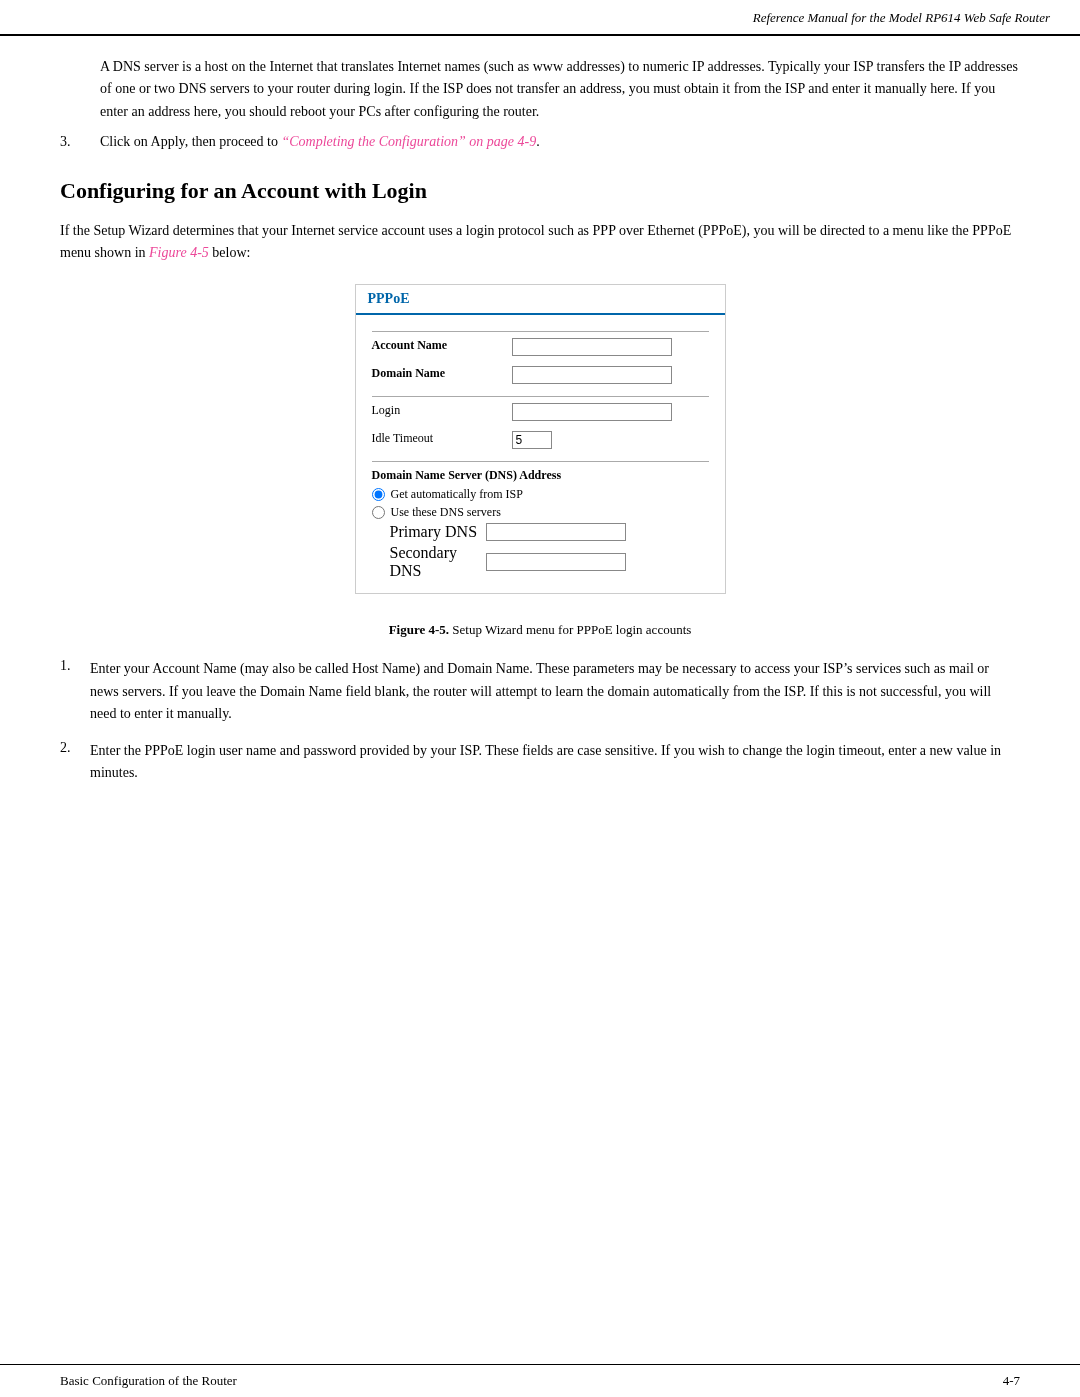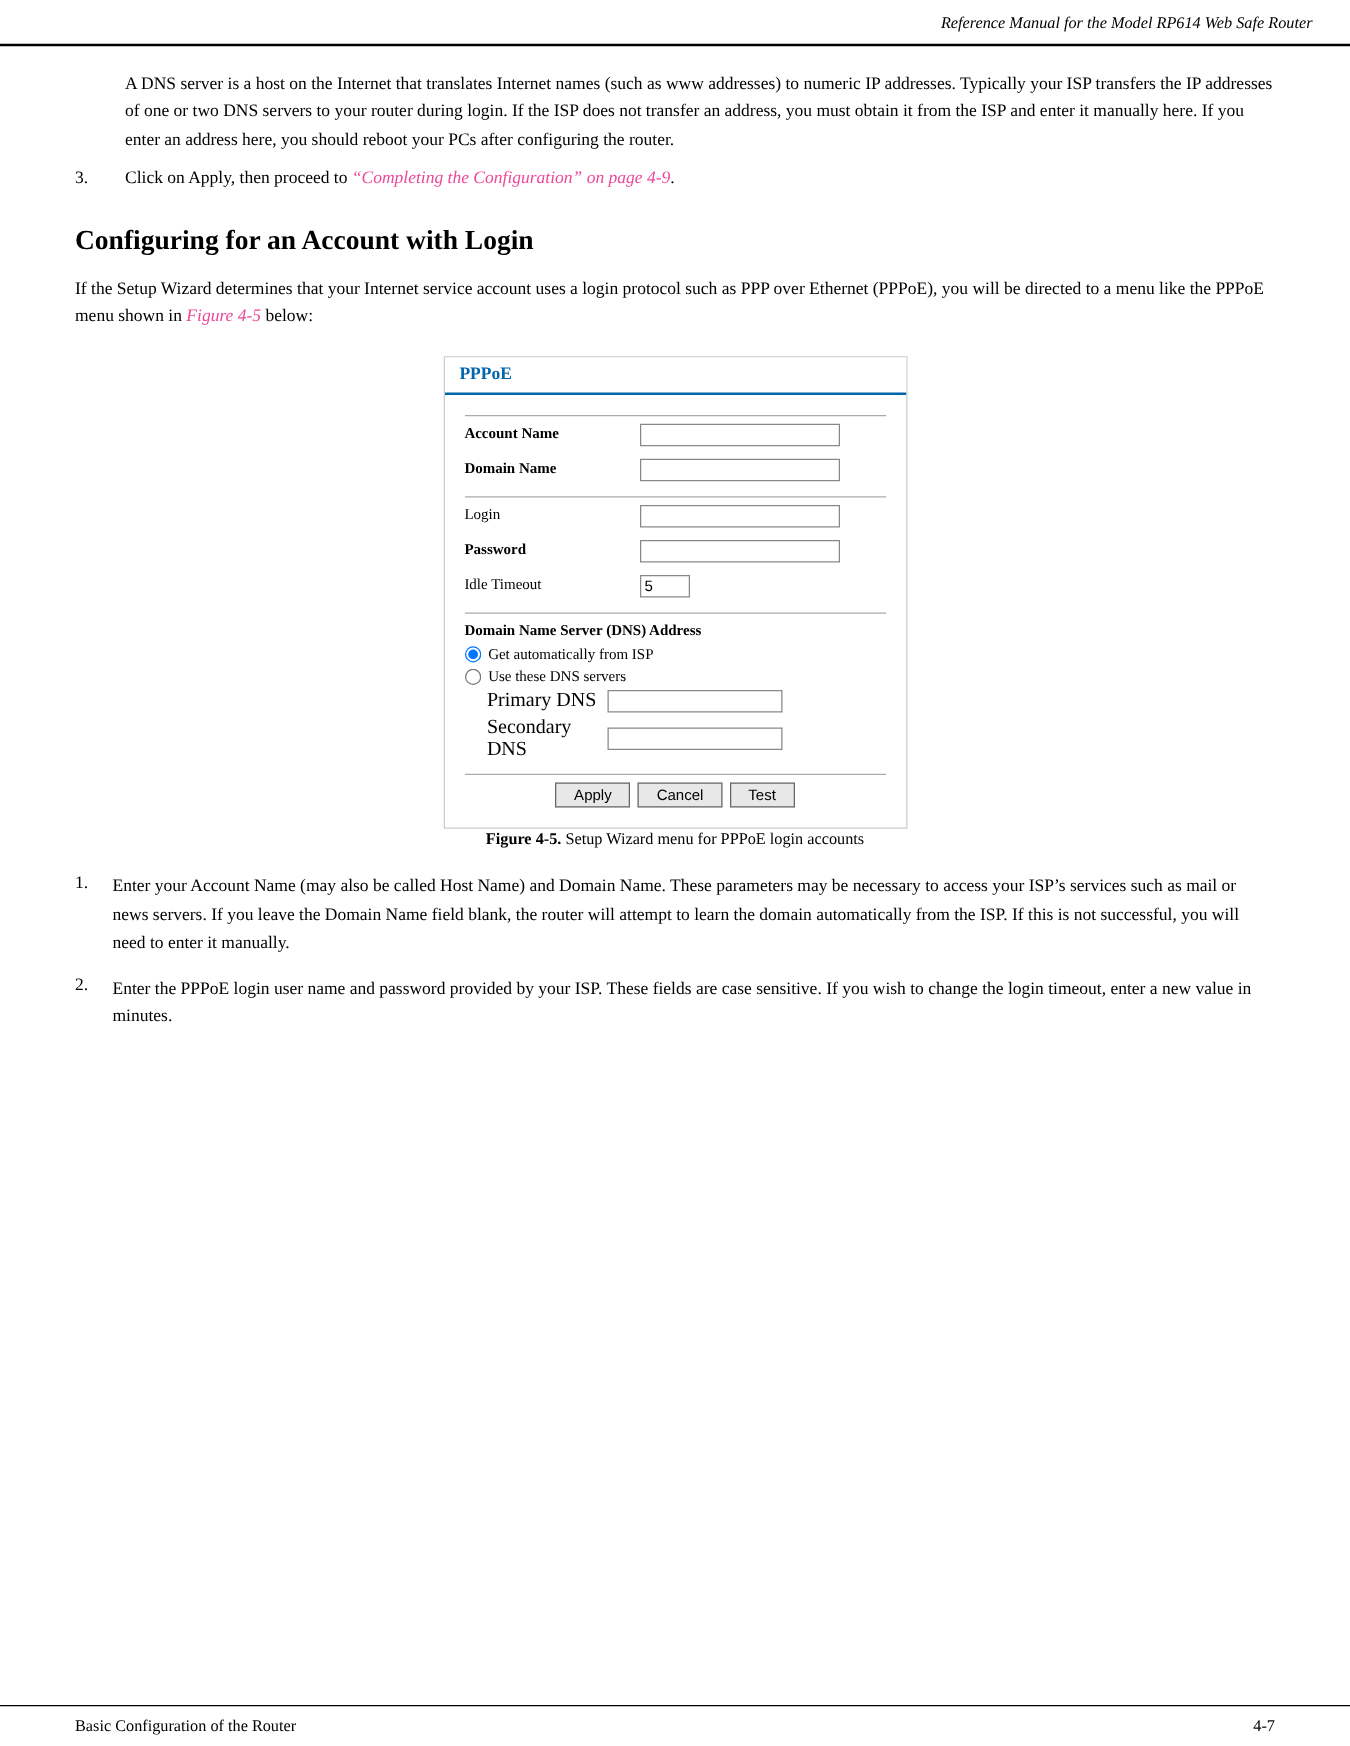--- a/index.html
+++ b/index.html
@@ -208,21 +208,21 @@
       font-size: 12px;
       border: 1px solid #666;
       background: #e8e8e8;
       cursor: pointer;
       min-width: 50px;
     }
 
     .figure-caption {
       text-align: center;
       font-size: 13px;
-      margin-top: 0;
+      margin-top: 28px;
       margin-bottom: 20px;
     }
 
     .figure-caption strong {
       font-weight: bold;
     }
 
     .list-item-block {
       display: flex;
       margin-bottom: 14px;
@@ -282,24 +282,20 @@
           <input class="form-input" type="text" value="" style="">
         </div>
 
         <hr class="form-section-divider">
 
         <div class="form-row">
           <span class="form-label form-label-normal">Login</span>
           <input class="form-input" type="text" value="" style="">
         </div>
 
-        <div class="form-row">
-          <span class="form-label">Password</span>
-          <input class="form-input" type="password" value="" style="">
-        </div>
 
         <div class="form-row">
           <span class="form-label form-label-normal">Idle Timeout</span>
           <input class="form-input form-input-small" type="text" value="5" style="">
         </div>
 
         <hr class="form-section-divider">
 
         <div class="dns-section-label">Domain Name Server (DNS) Address</div>
 
@@ -316,25 +312,20 @@
         <div class="dns-field-row">
           <span class="dns-field-label">Primary DNS</span>
           <input class="dns-input" type="text" value="" style="">
         </div>
 
         <div class="dns-field-row">
           <span class="dns-field-label">Secondary DNS</span>
           <input class="dns-input" type="text" value="" style="">
         </div>
 
-        <div class="button-row">
-          <button class="form-button">Apply</button>
-          <button class="form-button">Cancel</button>
-          <button class="form-button">Test</button>
-        </div>
 
       </div>
     </div>
 
     <p class="figure-caption">
       <strong>Figure 4-5.</strong>&nbsp;<span>Setup Wizard menu for PPPoE login accounts</span>
     </p>
 
     <div class="list-item-block">
       <span class="list-item-num">1.</span>

